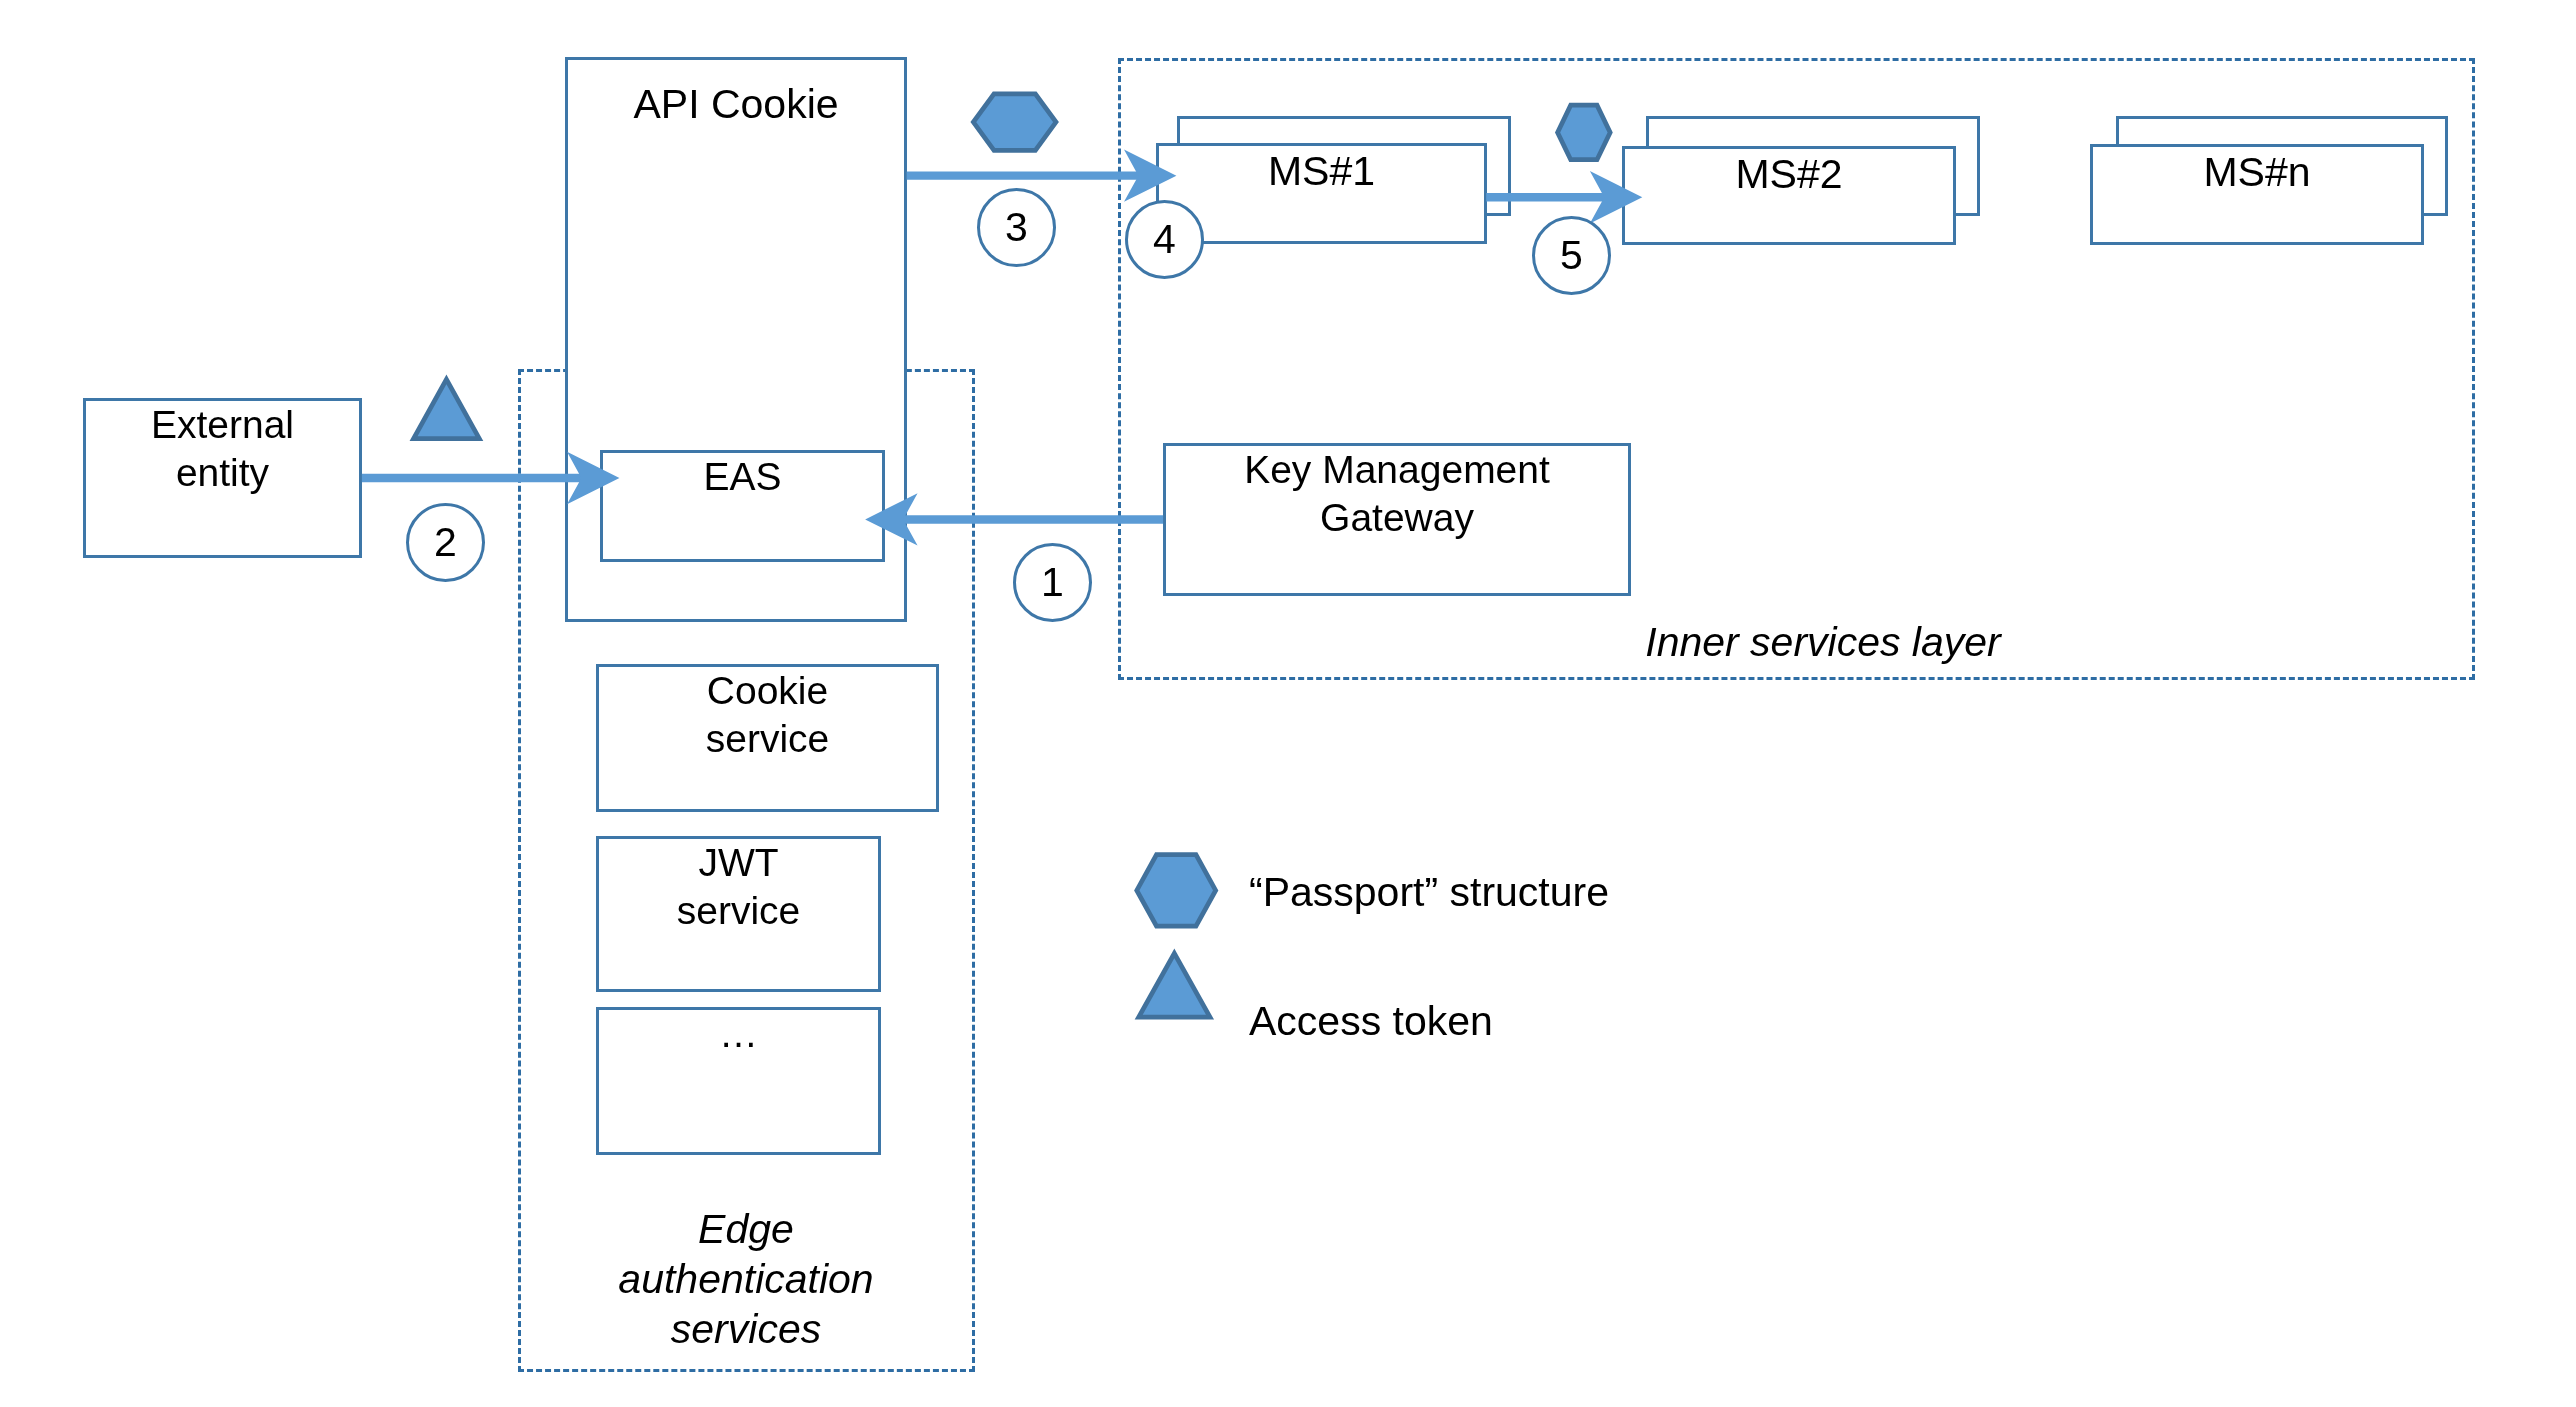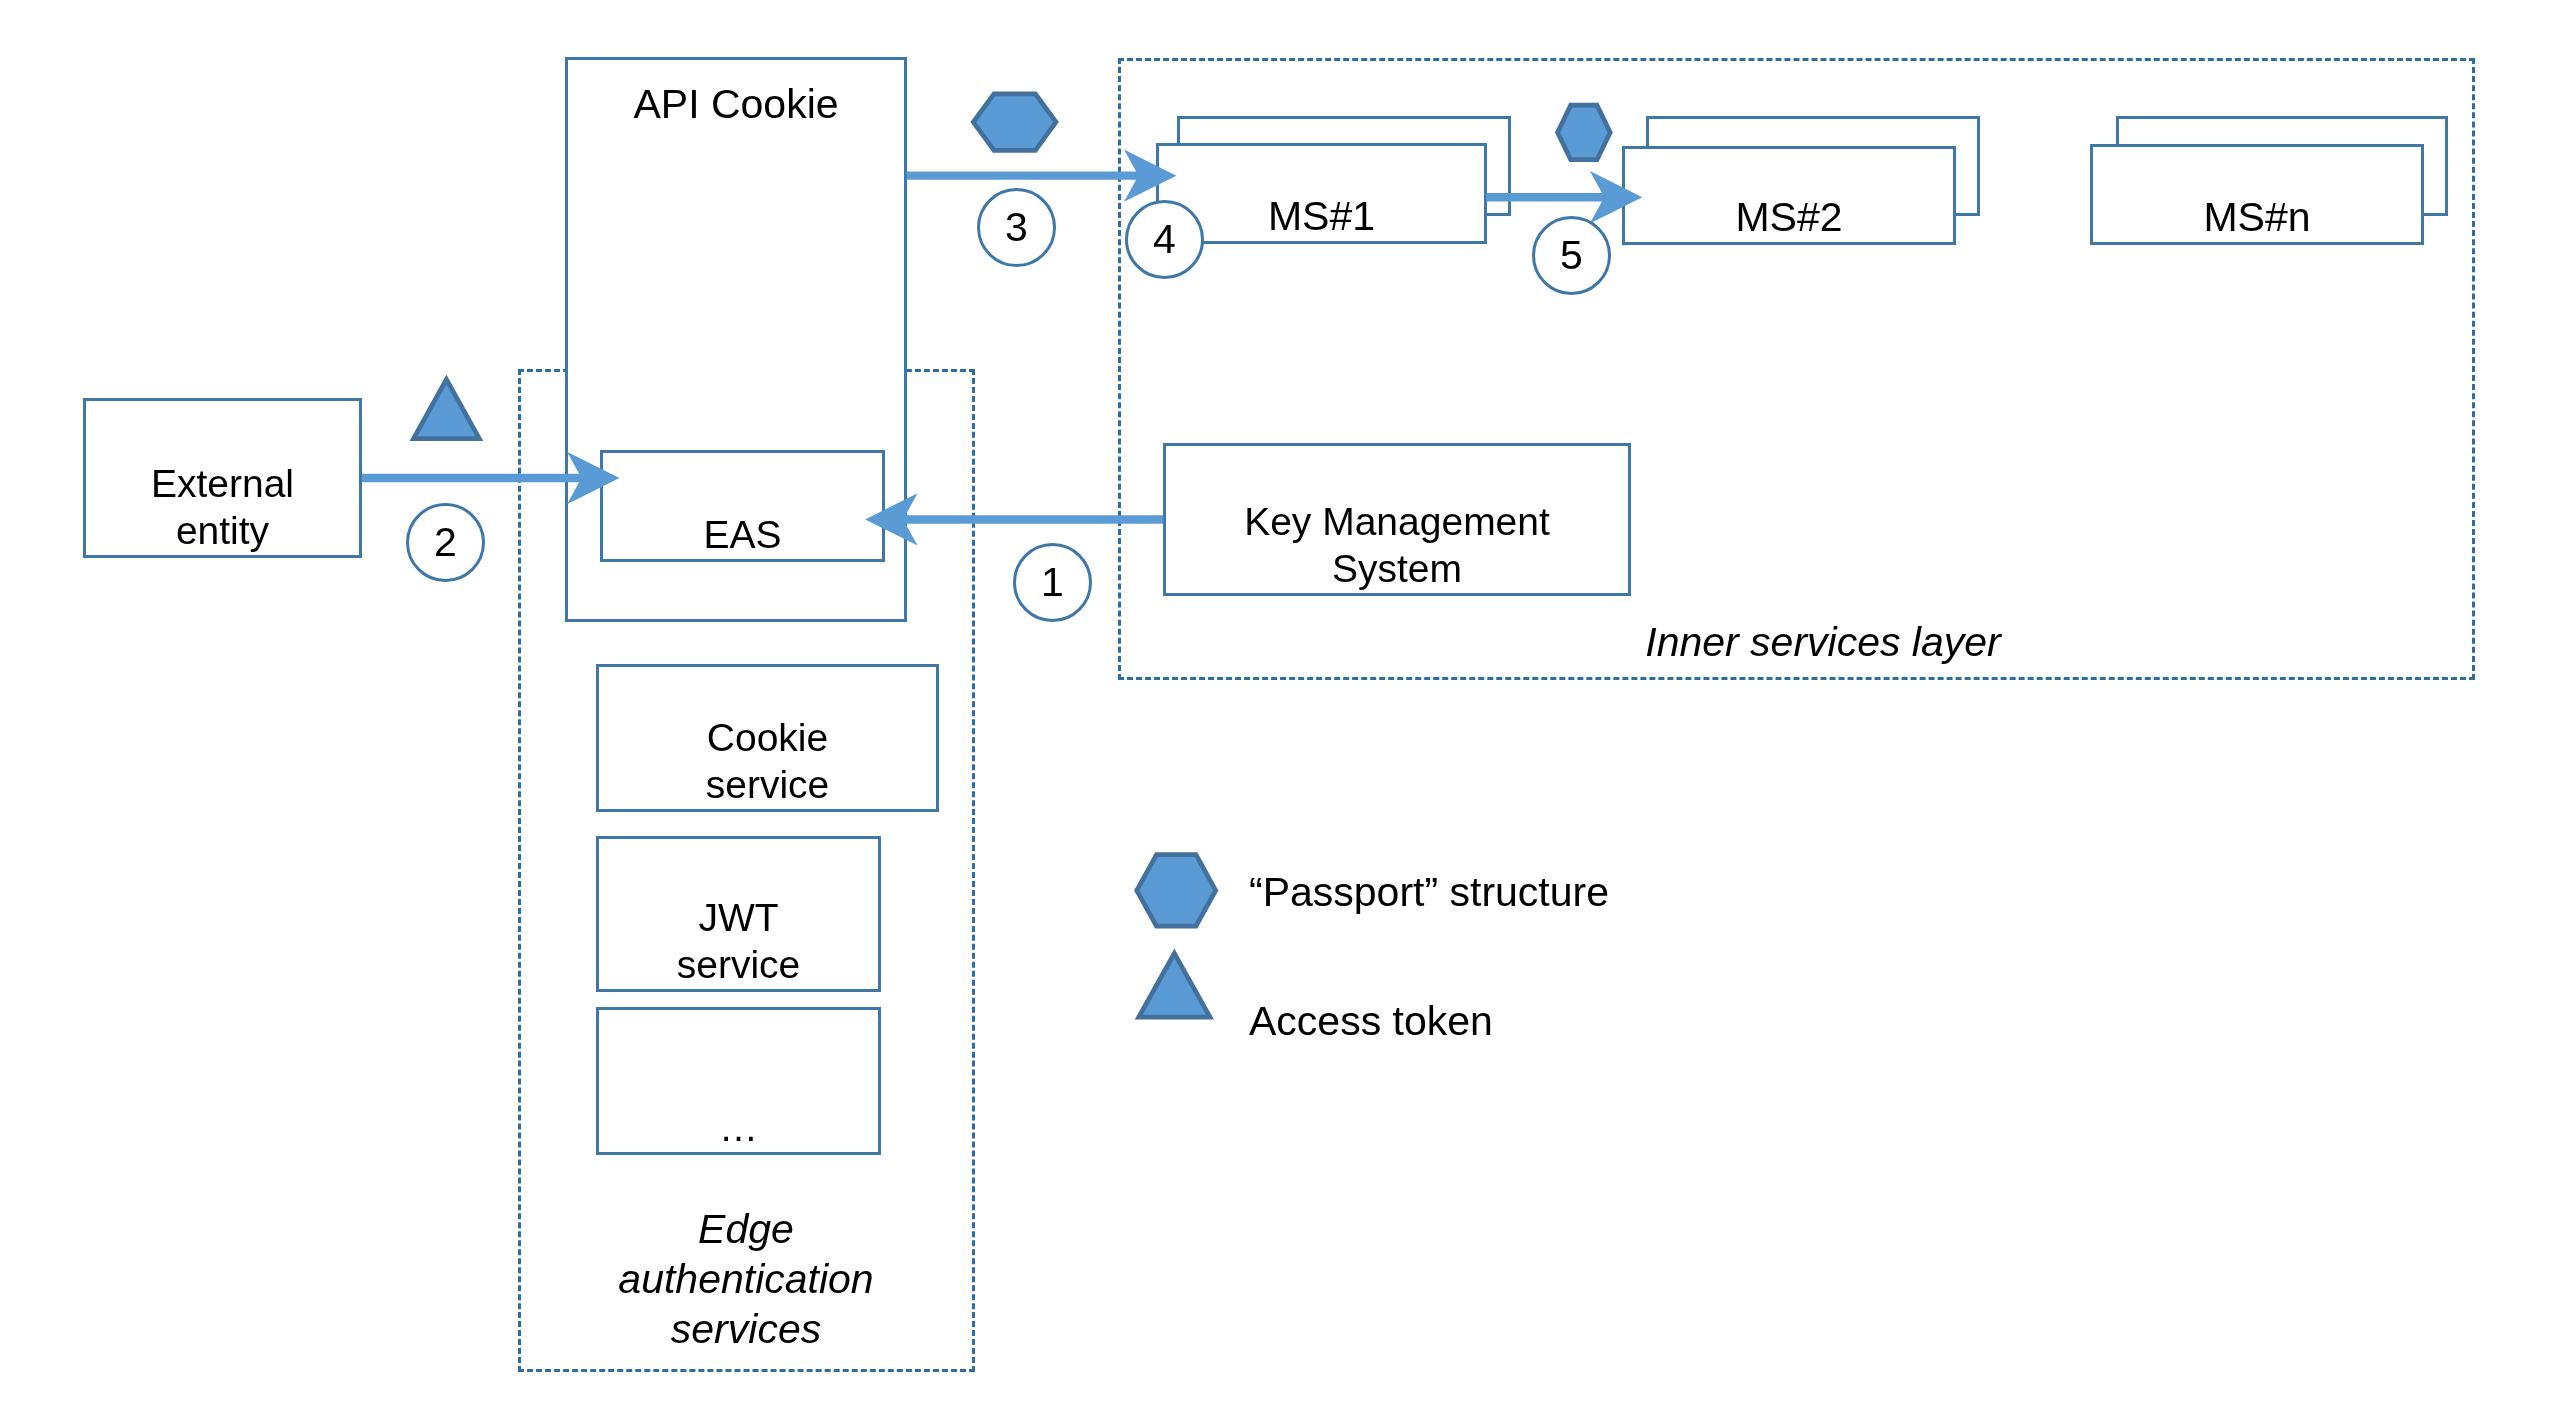--- a/index.html
+++ b/index.html
@@ -20,21 +20,21 @@
     overflow: hidden;
   }
 
   
   .box {
     position: absolute;
     box-sizing: border-box;
     border: 3.8px solid #3E77A8;
     background: #ffffff;
     display: flex;
-    align-items: flex-end;
+    align-items: flex-start;
     justify-content: center;
     text-align: center;
     color: #000000;
     line-height: 1.22;
   }
   .box-ghost {
     position: absolute;
     box-sizing: border-box;
     border: 3.8px solid #3E77A8;
     background: #ffffff;
@@ -116,21 +116,21 @@
     <span>JWT
 service</span>
   </div>
 
   <div class="box f-42" style="left:596px; top:1007px; width:285px; height:148px;">
     <span>…</span>
   </div>
 
   <div class="box f-42" style="left:1163px; top:443px; width:468px; height:153px; white-space:pre;">
     <span>Key Management
-System</span>
+Gateway</span>
   </div>
 
   <div class="box-ghost" style="left:1177px; top:116px; width:334px; height:100px;"></div>
   <div class="box f-44" style="left:1156px; top:143px; width:331px; height:101px;">
     <span>MS#1</span>
   </div>
 
   <div class="box-ghost" style="left:1646px; top:116px; width:334px; height:100px;"></div>
   <div class="box f-44" style="left:1622px; top:146px; width:334px; height:99px;">
     <span>MS#2</span>

